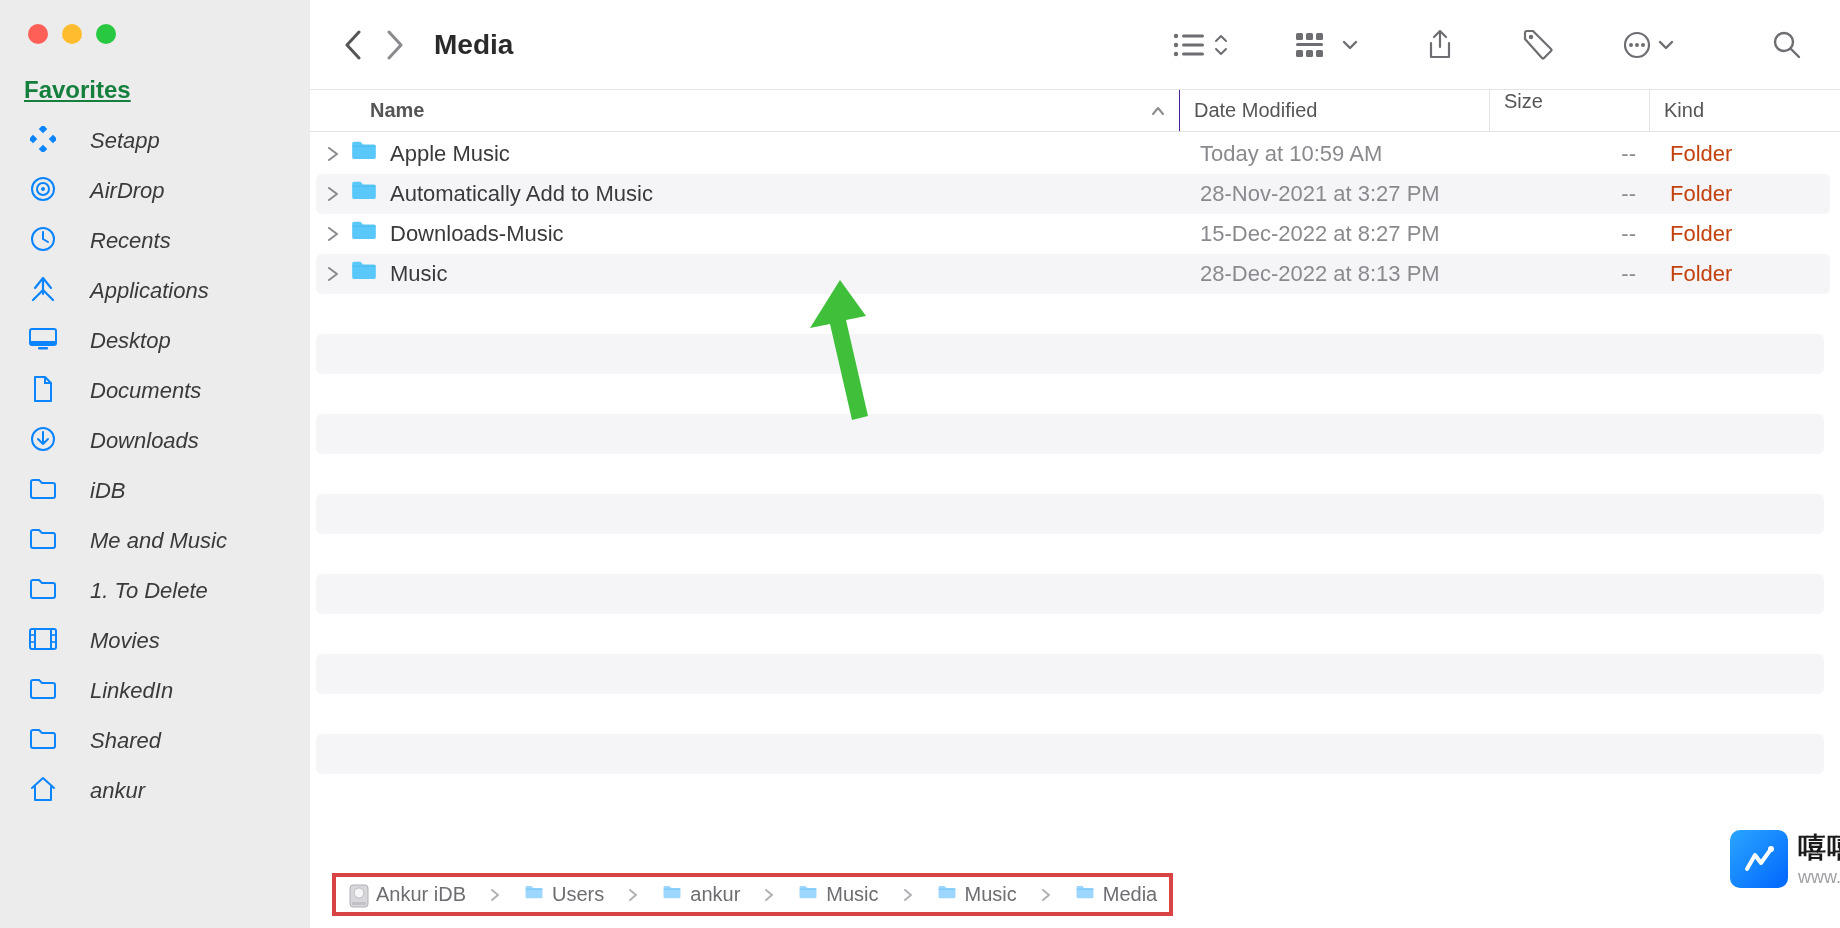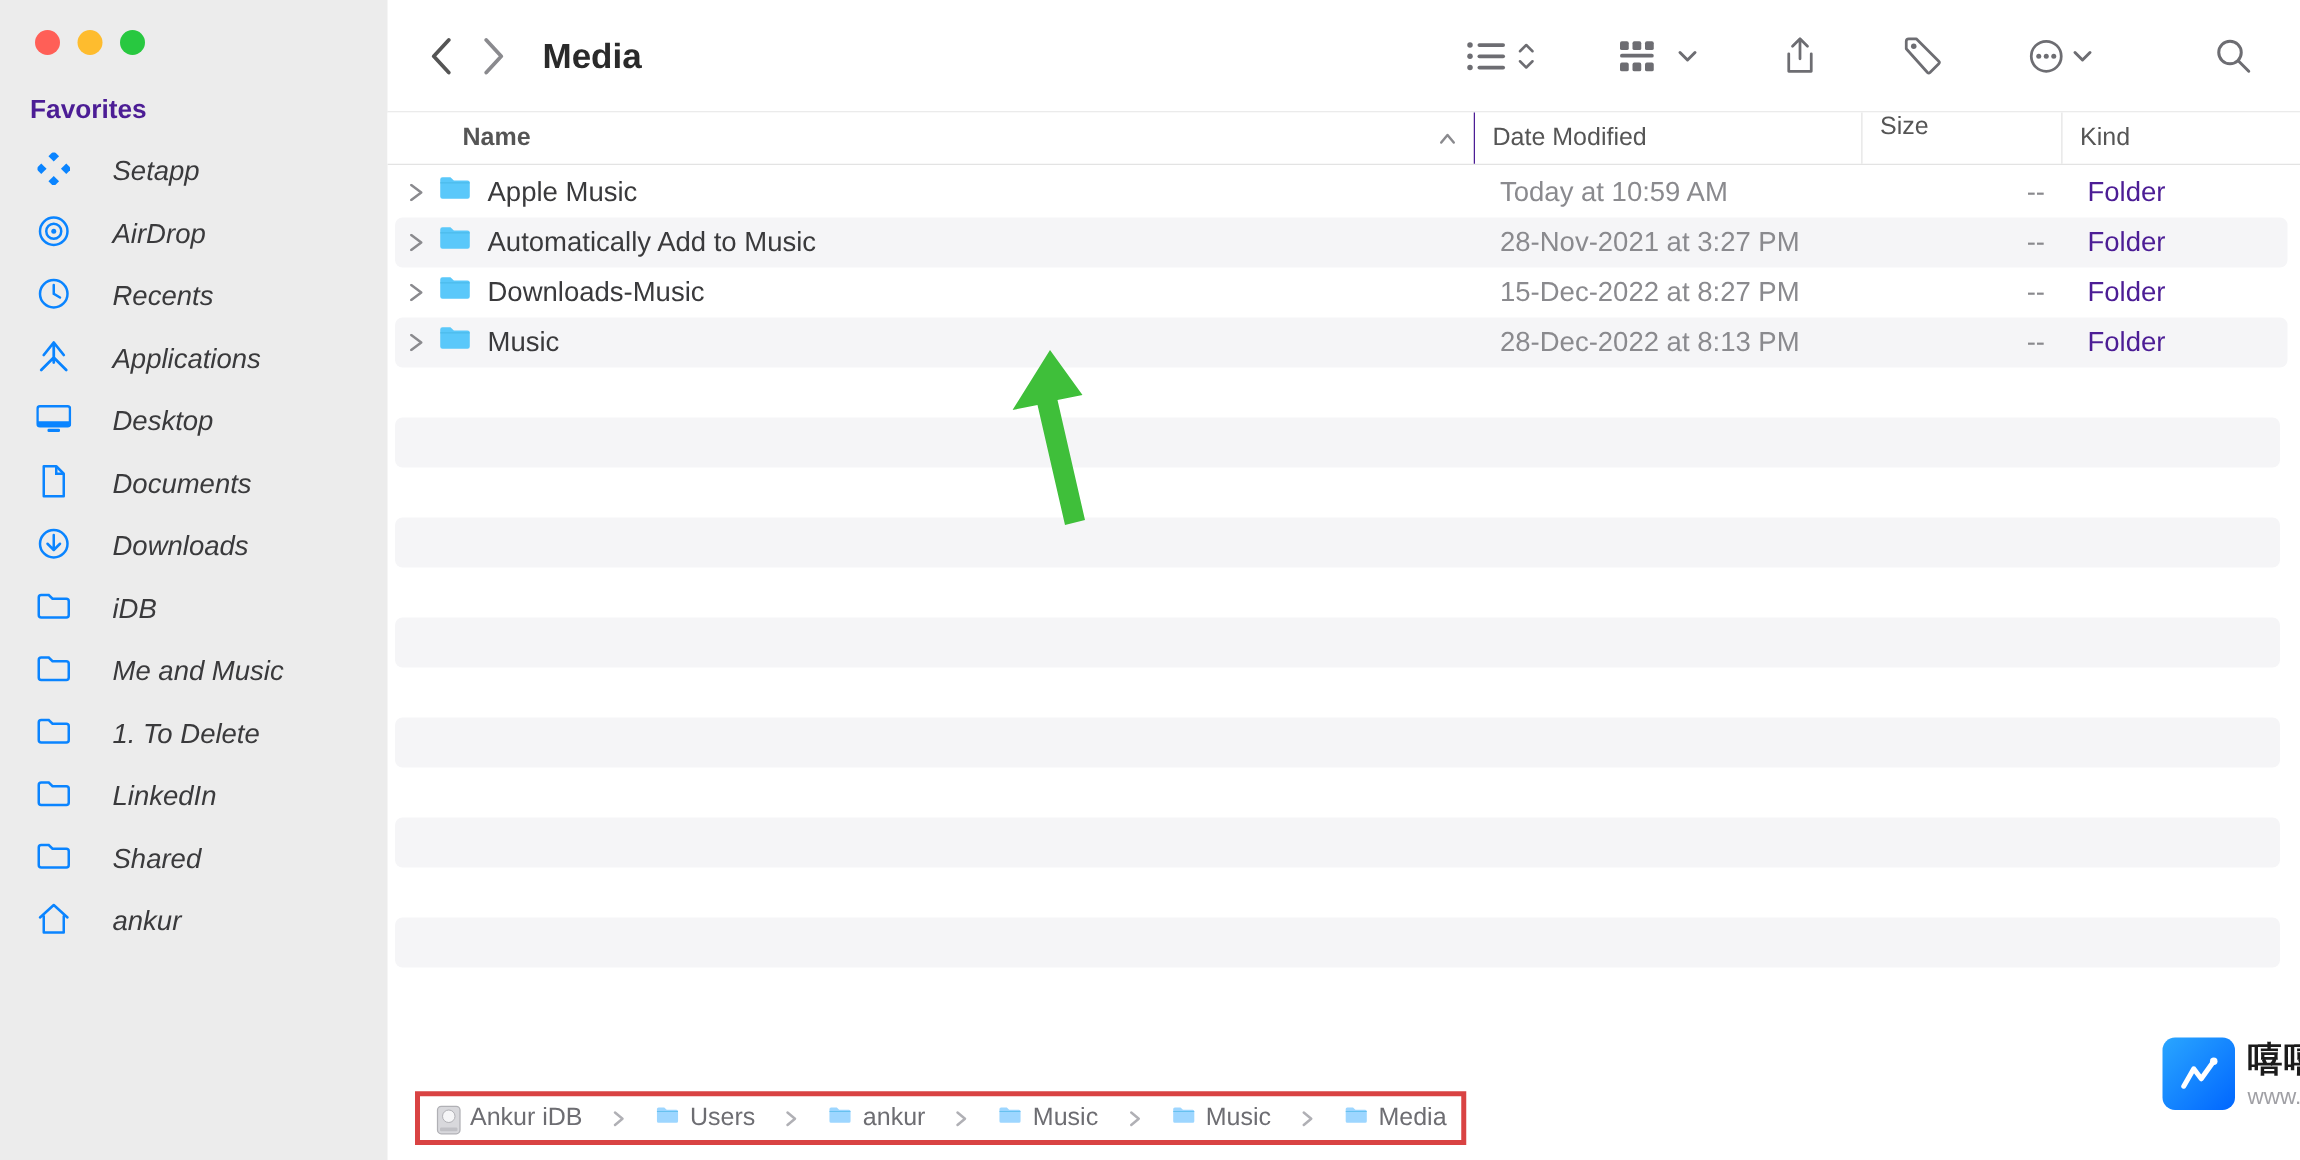--- a/index.html
+++ b/index.html
@@ -4,21 +4,21 @@
 <style>
 * { margin: 0; padding: 0; box-sizing: border-box; font-family: -apple-system, BlinkMacSystemFont, "Segoe UI", Helvetica, Arial, sans-serif; }
 html, body { width: 1840px; height: 928px; overflow: hidden; background: #fff; }
 .window { width: 100%; height: 100%; display: flex; background: #fff; overflow: hidden; }
 .sidebar { width: 310px; background: #ececec; display: flex; flex-direction: column; padding-top: 14px; }
 .traffic-lights { display: flex; gap: 14px; padding-left: 28px; padding-top: 10px; padding-bottom: 28px; }
 .dot { width: 20px; height: 20px; border-radius: 50%; }
 .dot.red { background: #ff5f57; }
 .dot.yellow { background: #febc2e; }
 .dot.green { background: #28c840; }
-.sb-section-title { font-size: 21px; font-weight: 600; color: #4c1d95; padding: 4px 0 10px 24px; }
+.sb-section-title { font-size: 24px; font-weight: 600; color: #15803d; padding: 4px 0 10px 24px; text-decoration: underline; }
 .sb-item { display: flex; align-items: flex-end; gap: 32px; padding: 10px 0 10px 28px; font-size: 22px; color: #3a3a3c; cursor: default; font-style: italic; }
 .sb-item .icn { width: 30px; height: 30px; display: flex; align-items: center; justify-content: center; color: #0a84ff; }
 .main { flex: 1; display: flex; flex-direction: column; position: relative; }
 .toolbar { height: 90px; display: flex; align-items: center; padding: 0 24px; border-bottom: 1px solid #e5e5e5; }
 .nav-btn { width: 40px; height: 40px; display: flex; align-items: center; justify-content: center; color: #8a8a8e; }
 .nav-btn.dark { color: #555; }
 .title { font-size: 28px; font-weight: 600; color: #2a2a2a; margin-left: 20px; }
 .tb-spacer { flex: 1; }
 .tb-btn { height: 44px; padding: 0 14px; display: flex; align-items: center; justify-content: center; color: #6d6d72; gap: 6px; margin-left: 40px; }
 .columns-header { display: flex; align-items: center; height: 42px; border-bottom: 1px solid #e3e3e3; font-size: 20px; color: #555; background: #fff; }
@@ -28,21 +28,21 @@
 .col-size { flex: 0 0 160px; padding-left: 14px; border-right: 1px solid #e3e3e3; height: 100%; display:flex; align-items:flex-start; }
 .col-kind { flex: 1; padding-left: 14px; height: 100%; display:flex; align-items:center; }
 .list { flex: 1; overflow: hidden; padding-top: 2px; padding-right: 10px; }
 .row { display: flex; align-items: center; height: 40px; font-size: 22px; color: #3a3a3c; border-radius: 6px; margin-left: 6px; }
 .row.alt { background: #f5f5f7; }
 .row .disclosure { width: 34px; display: flex; justify-content: center; color: #8a8a8e; }
 .row .foldericon { width: 30px; height: 30px; margin-right: 10px; }
 .row .name { flex: 0 0 800px; }
 .row .date { flex: 0 0 306px; color: #8a8a8e; padding-left: 10px; }
 .row .size { flex: 0 0 160px; color: #8a8a8e; text-align: right; padding-right: 20px; }
-.row .kind { flex: 1; color: #4c1d95; padding-left: 14px; }
+.row .kind { flex: 1; color: #c2410c; padding-left: 14px; }
 .placeholder { height: 40px; background: #f5f5f7; margin: 0 6px; border-radius: 6px; }
 .placeholder-gap { height: 40px; }
 .pathbar-wrap { position: absolute; bottom: 12px; left: 22px; right: auto; }
 .pathbar { display: flex; align-items: center; gap: 20px; padding: 6px 12px; border: 4px solid #d94343; font-size: 20px; color: #6d6d72; background: #fff; }
 .pathbar .sep { color: #b0b0b5; padding: 0 4px; }
 .pathbar .pfold { width: 22px; height: 22px; margin-right: 6px; display: inline-flex; vertical-align: middle; }
 .watermark { position: absolute; right: -80px; bottom: 40px; display: flex; align-items: center; gap: 10px; }
 .wm-icon { width: 58px; height: 58px; background: linear-gradient(135deg,#2aa6ff,#0066ff); border-radius: 10px; display:flex; align-items:center; justify-content:center; }
 .wm-text { display:flex; flex-direction:column; }
 .wm-t1 { font-size: 28px; font-weight: 700; color: #1b1b1b; letter-spacing: 1px; }
@@ -150,20 +150,34 @@
           <span class="icn">
             <svg width="28" height="22" viewBox="0 0 28 22">
               <path d="M2 4 Q2 2 4 2 L10 2 L13 5 L24 5 Q26 5 26 7 L26 18 Q26 20 24 20 L4 20 Q2 20 2 18 Z" stroke="#0a84ff" stroke-width="2" fill="none"></path>
             </svg>
           </span>
           <span>1. To Delete</span>
         </div>
         <div class="sb-item">
           <span class="icn">
             <svg width="28" height="22" viewBox="0 0 28 22">
+              <rect x="1" y="1" width="26" height="20" rx="2" stroke="#0a84ff" stroke-width="2" fill="none"></rect>
+              <line x1="6" y1="1" x2="6" y2="21" stroke="#0a84ff" stroke-width="2"></line>
+              <line x1="22" y1="1" x2="22" y2="21" stroke="#0a84ff" stroke-width="2"></line>
+              <line x1="1" y1="7" x2="6" y2="7" stroke="#0a84ff" stroke-width="1.6"></line>
+              <line x1="1" y1="14" x2="6" y2="14" stroke="#0a84ff" stroke-width="1.6"></line>
+              <line x1="22" y1="7" x2="27" y2="7" stroke="#0a84ff" stroke-width="1.6"></line>
+              <line x1="22" y1="14" x2="27" y2="14" stroke="#0a84ff" stroke-width="1.6"></line>
+            </svg>
+          </span>
+          <span>Movies</span>
+        </div>
+        <div class="sb-item">
+          <span class="icn">
+            <svg width="28" height="22" viewBox="0 0 28 22">
               <path d="M2 4 Q2 2 4 2 L10 2 L13 5 L24 5 Q26 5 26 7 L26 18 Q26 20 24 20 L4 20 Q2 20 2 18 Z" stroke="#0a84ff" stroke-width="2" fill="none"></path>
             </svg>
           </span>
           <span>LinkedIn</span>
         </div>
         <div class="sb-item">
           <span class="icn">
             <svg width="28" height="22" viewBox="0 0 28 22">
               <path d="M2 4 Q2 2 4 2 L10 2 L13 5 L24 5 Q26 5 26 7 L26 18 Q26 20 24 20 L4 20 Q2 20 2 18 Z" stroke="#0a84ff" stroke-width="2" fill="none"></path>
             </svg>

